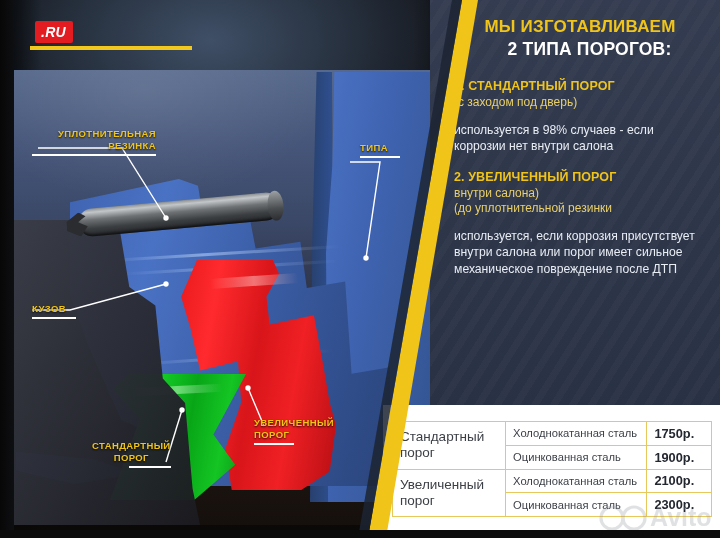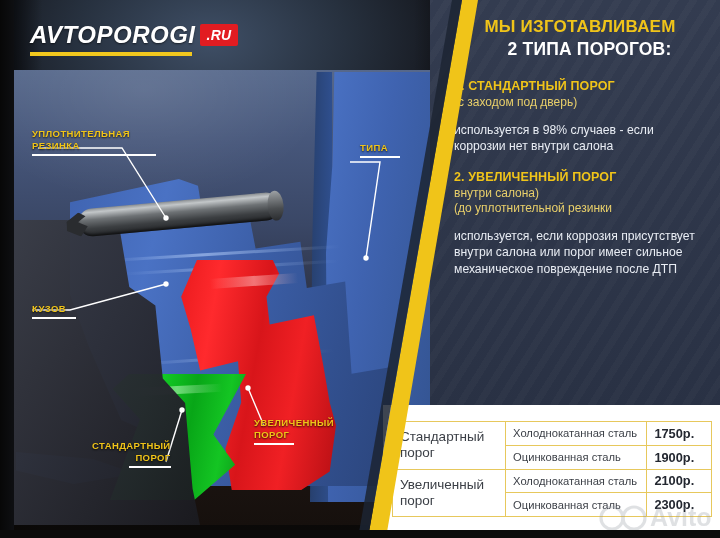--- a/index.html
+++ b/index.html
@@ -357,54 +357,53 @@
         <circle cx="352" cy="188" r="2.7" fill="#ffffff"></circle>
 
         <polyline points="152,392 168,340" fill="none" stroke="#ffffff" stroke-width="1.4"></polyline>
         <circle cx="168" cy="340" r="2.7" fill="#ffffff"></circle>
 
         <polyline points="250,356 234,318" fill="none" stroke="#ffffff" stroke-width="1.4"></polyline>
         <circle cx="234" cy="318" r="2.7" fill="#ffffff"></circle>
       </svg>
     </div>
 
-    <div class="lbl" style="left:32px; top:128px;">
+    <div class="lbl" style="left:32px; top:128px;text-align:right;">
       <span>УПЛОТНИТЕЛЬНАЯ</span><br>
       <span>РЕЗИНКА</span>
       <span class="ul" style="width:124px"></span>
     </div>
 
     <div class="lbl" style="left:32px; top:303px;">
       <span>КУЗОВ</span>
       <span class="ul" style="width:44px"></span>
     </div>
 
     <div class="lbl" style="left:360px; top:142px;">
       <span>ТИПА</span>
       <span class="ul" style="width:40px"></span>
     </div>
 
-    <div class="lbl" style="left:92px; top:440px; text-align:right;">
+    <div class="lbl" style="left:92px; top:440px; text-align:center;">
       <span>СТАНДАРТНЫЙ</span><br>
       <span>ПОРОГ</span>
       <span class="ul" style="width:42px; margin-left:auto;"></span>
     </div>
 
     <div class="lbl" style="left:254px; top:417px;">
       <span>УВЕЛИЧЕННЫЙ</span><br>
       <span>ПОРОГ</span>
       <span class="ul" style="width:40px"></span>
     </div>
   </div>
 
   <div class="left-black-edge"></div>
 
   <div class="logo-wrap">
     <div class="logo-row">
-      <span class="logo-text">AVTOPOROGI</span>
       <span class="logo-ru">.RU</span>
     </div>
     <div class="logo-bar"></div>
   </div>
 
   <div class="right-pane">
     <div class="right-inner">
 
       <div class="headline">
         <div class="l1">МЫ ИЗГОТАВЛИВАЕМ</div>

